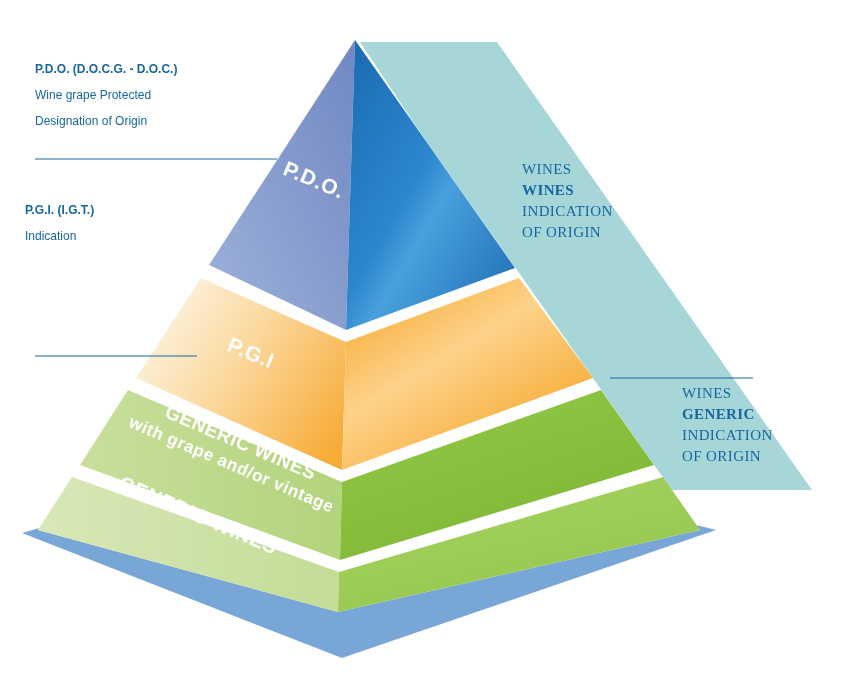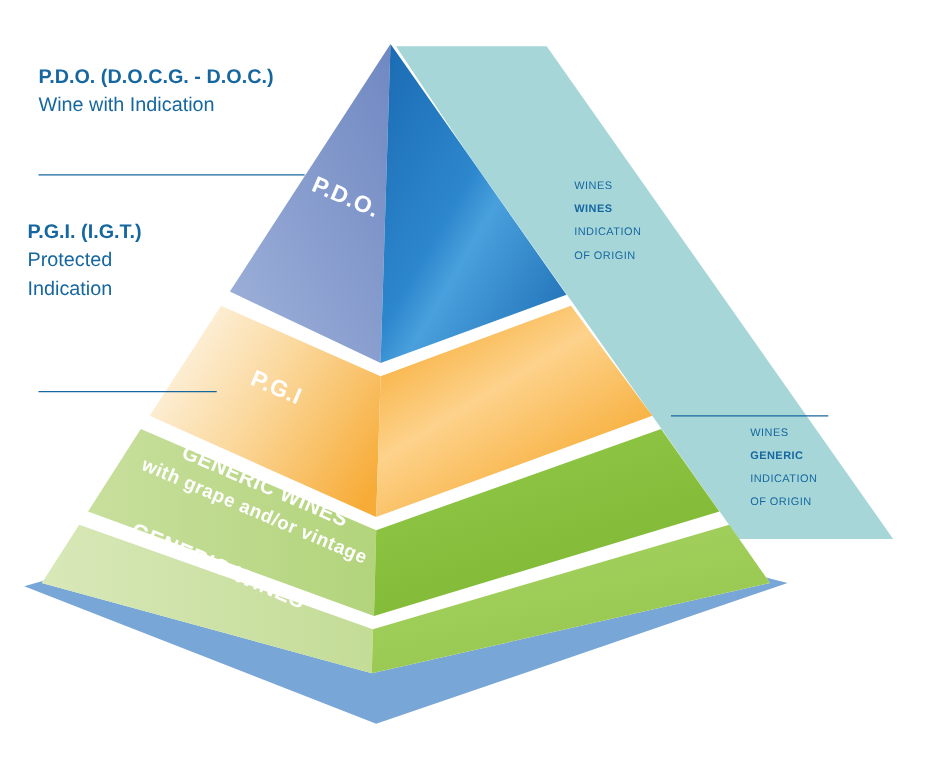--- a/index.html
+++ b/index.html
@@ -9,31 +9,32 @@
     height: 700px;
     background: #ffffff;
     overflow: hidden;
     font-family: "Liberation Sans", sans-serif;
   }
   .canvas svg { position: absolute; left: 0; top: 0; }
 
   .note {
     position: absolute;
     color: var(--label-text);
-    font-size: 18px;
+    font-size: 12px;
     line-height: 26px;
   }
   .note .note-heading { font-weight: bold; }
 
   .caps-note {
     position: absolute;
     color: var(--label-text);
-    font-size: 10px;
+    font-size: 15px;
     line-height: 21px;
     letter-spacing: 0.4px;
+    font-family: Liberation Serif, serif;
   }
   .caps-note .bold { font-weight: bold; }
 
   .tier-label {
     position: absolute;
     color: var(--tier-text);
     font-weight: bold;
     text-align: center;
     letter-spacing: 0.6px;
     transform: rotate(23deg);
@@ -112,26 +113,26 @@
     <polygon points="72,477 339,572 338,612 38,530" fill="url(#gGreen2L)"></polygon>
     <polygon points="339,572 663,477 700,530 338,612" fill="url(#gGreen2R)"></polygon>
 
     <line x1="35" y1="159" x2="277" y2="159" style="stroke:var(--label-text)" stroke-width="1.2"></line>
     <line x1="35" y1="356" x2="197" y2="356" style="stroke:var(--label-text)" stroke-width="1.2"></line>
     <line x1="610" y1="378" x2="753" y2="378" style="stroke:var(--label-text)" stroke-width="1.2"></line>
   </svg>
 
   <div class="note" id="pdo-note">
     <div class="note-heading">P.D.O. (D.O.C.G. - D.O.C.)</div>
-    <div>Wine with Indication</div>
+    <div>Wine grape Protected</div>
+    <div>Designation of Origin</div>
   </div>
 
   <div class="note" id="pgi-note">
     <div class="note-heading">P.G.I. (I.G.T.)</div>
-    <div>Protected</div>
     <div>Indication</div>
   </div>
 
   <div class="caps-note" id="with-note">
     <div>WINES</div>
     <div class="bold">WINES</div>
     <div>INDICATION</div>
     <div>OF ORIGIN</div>
   </div>
 

